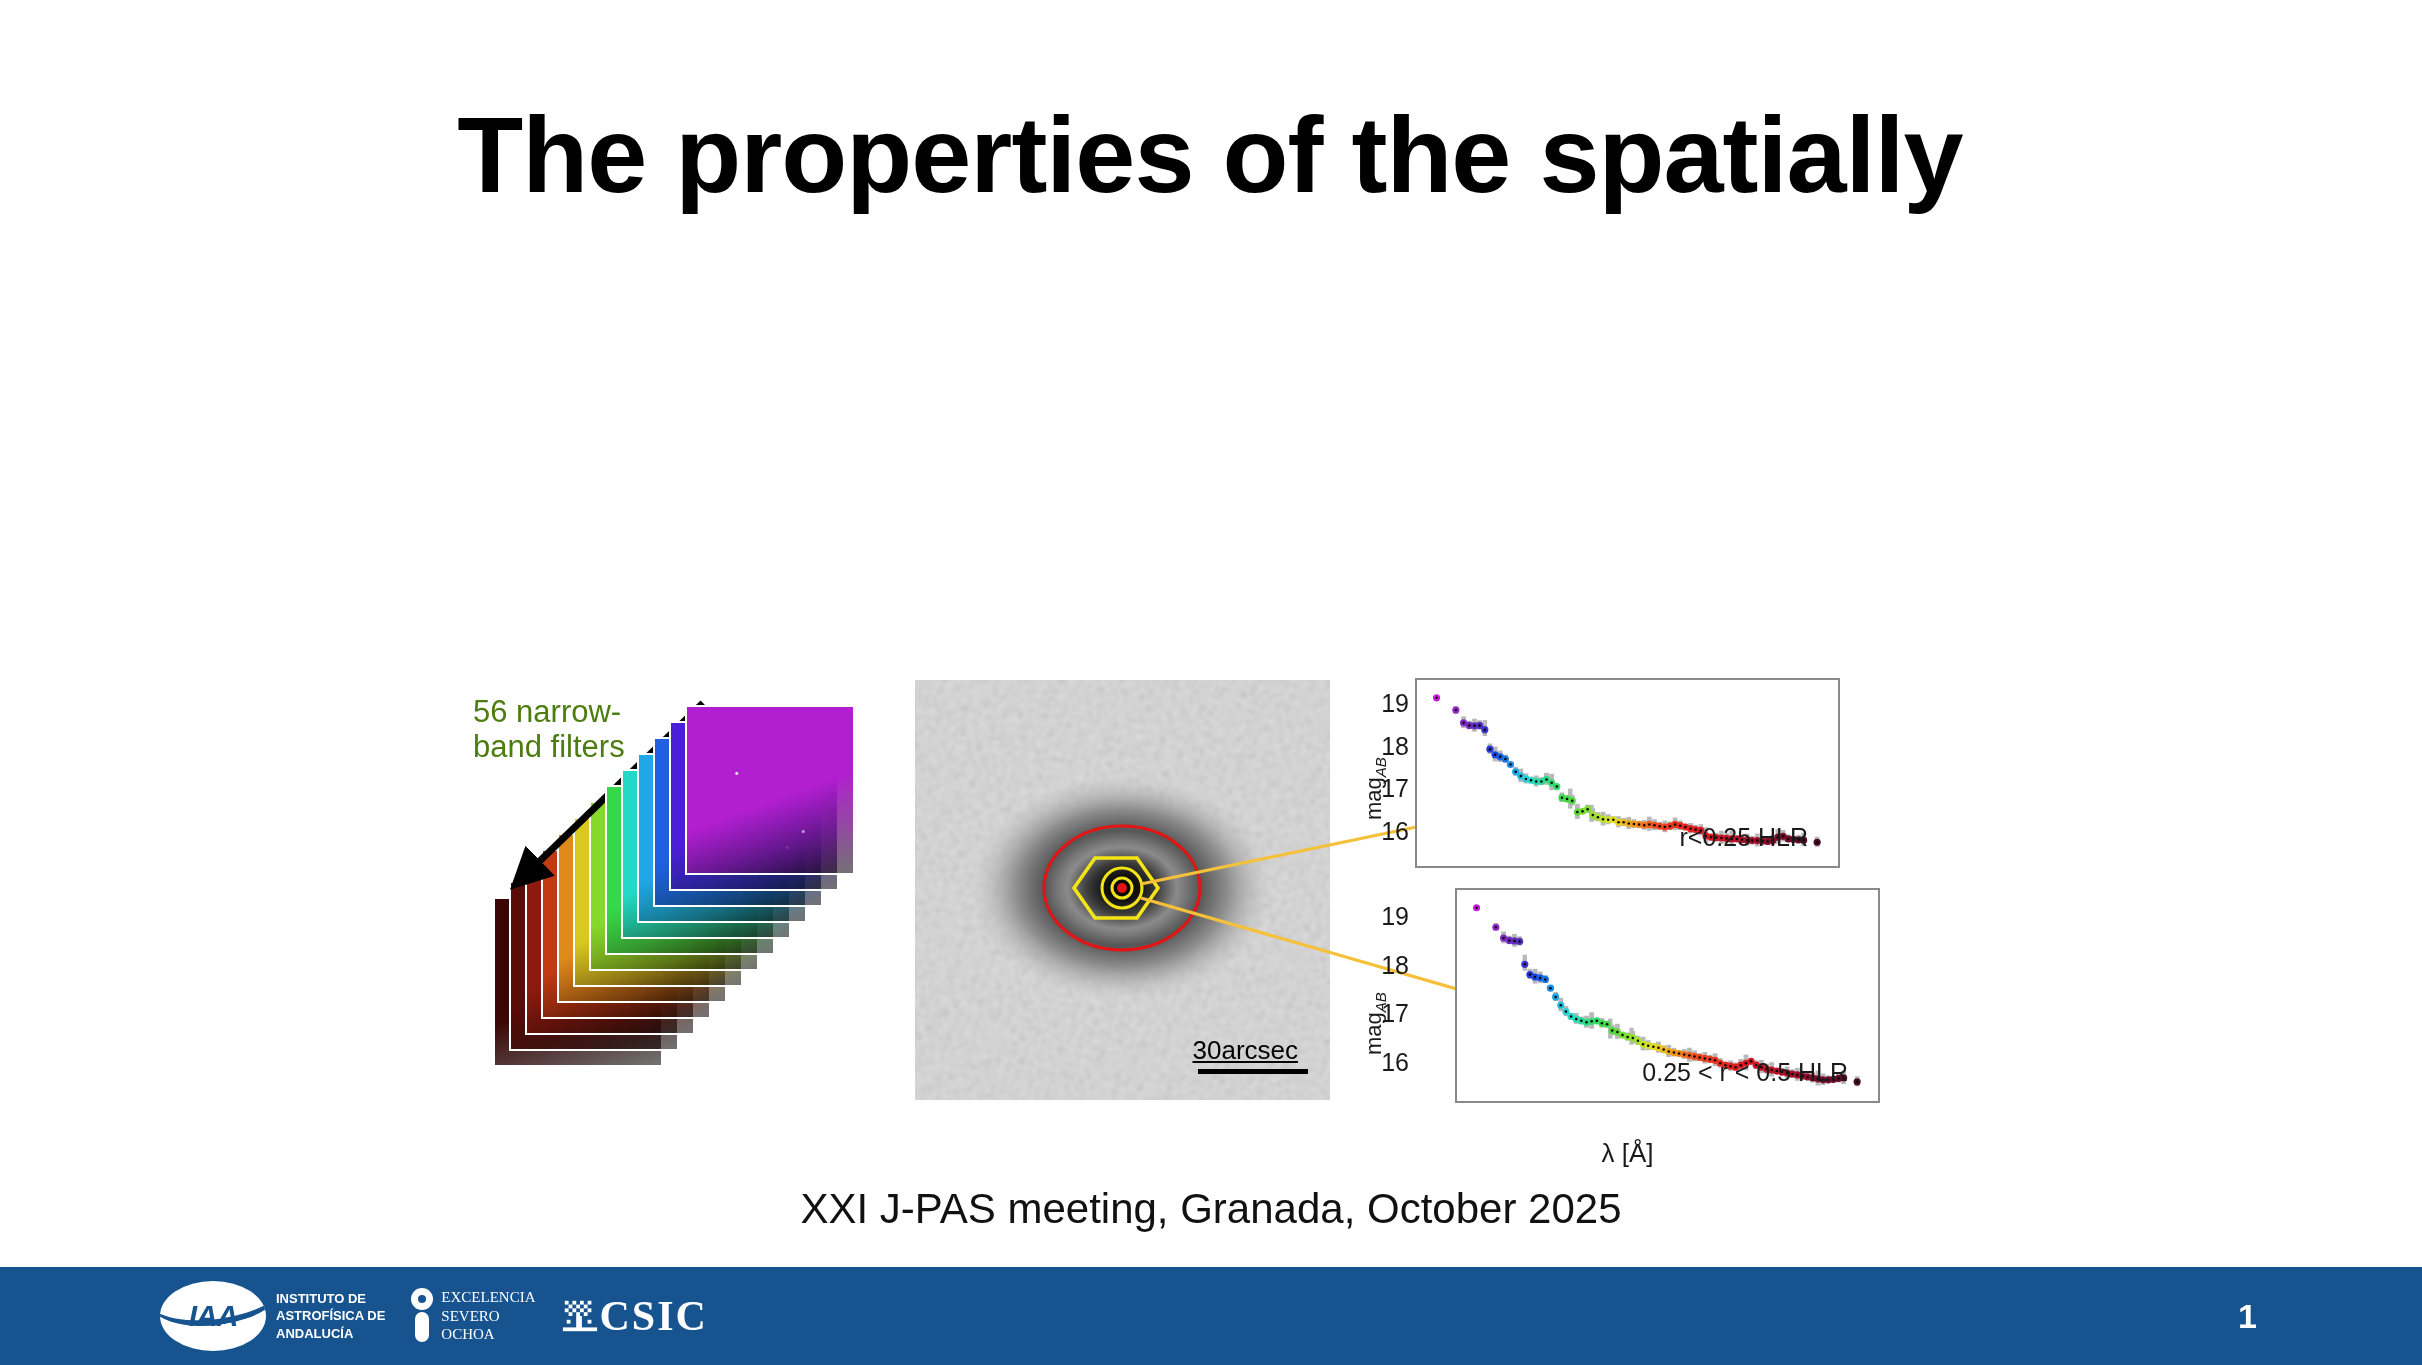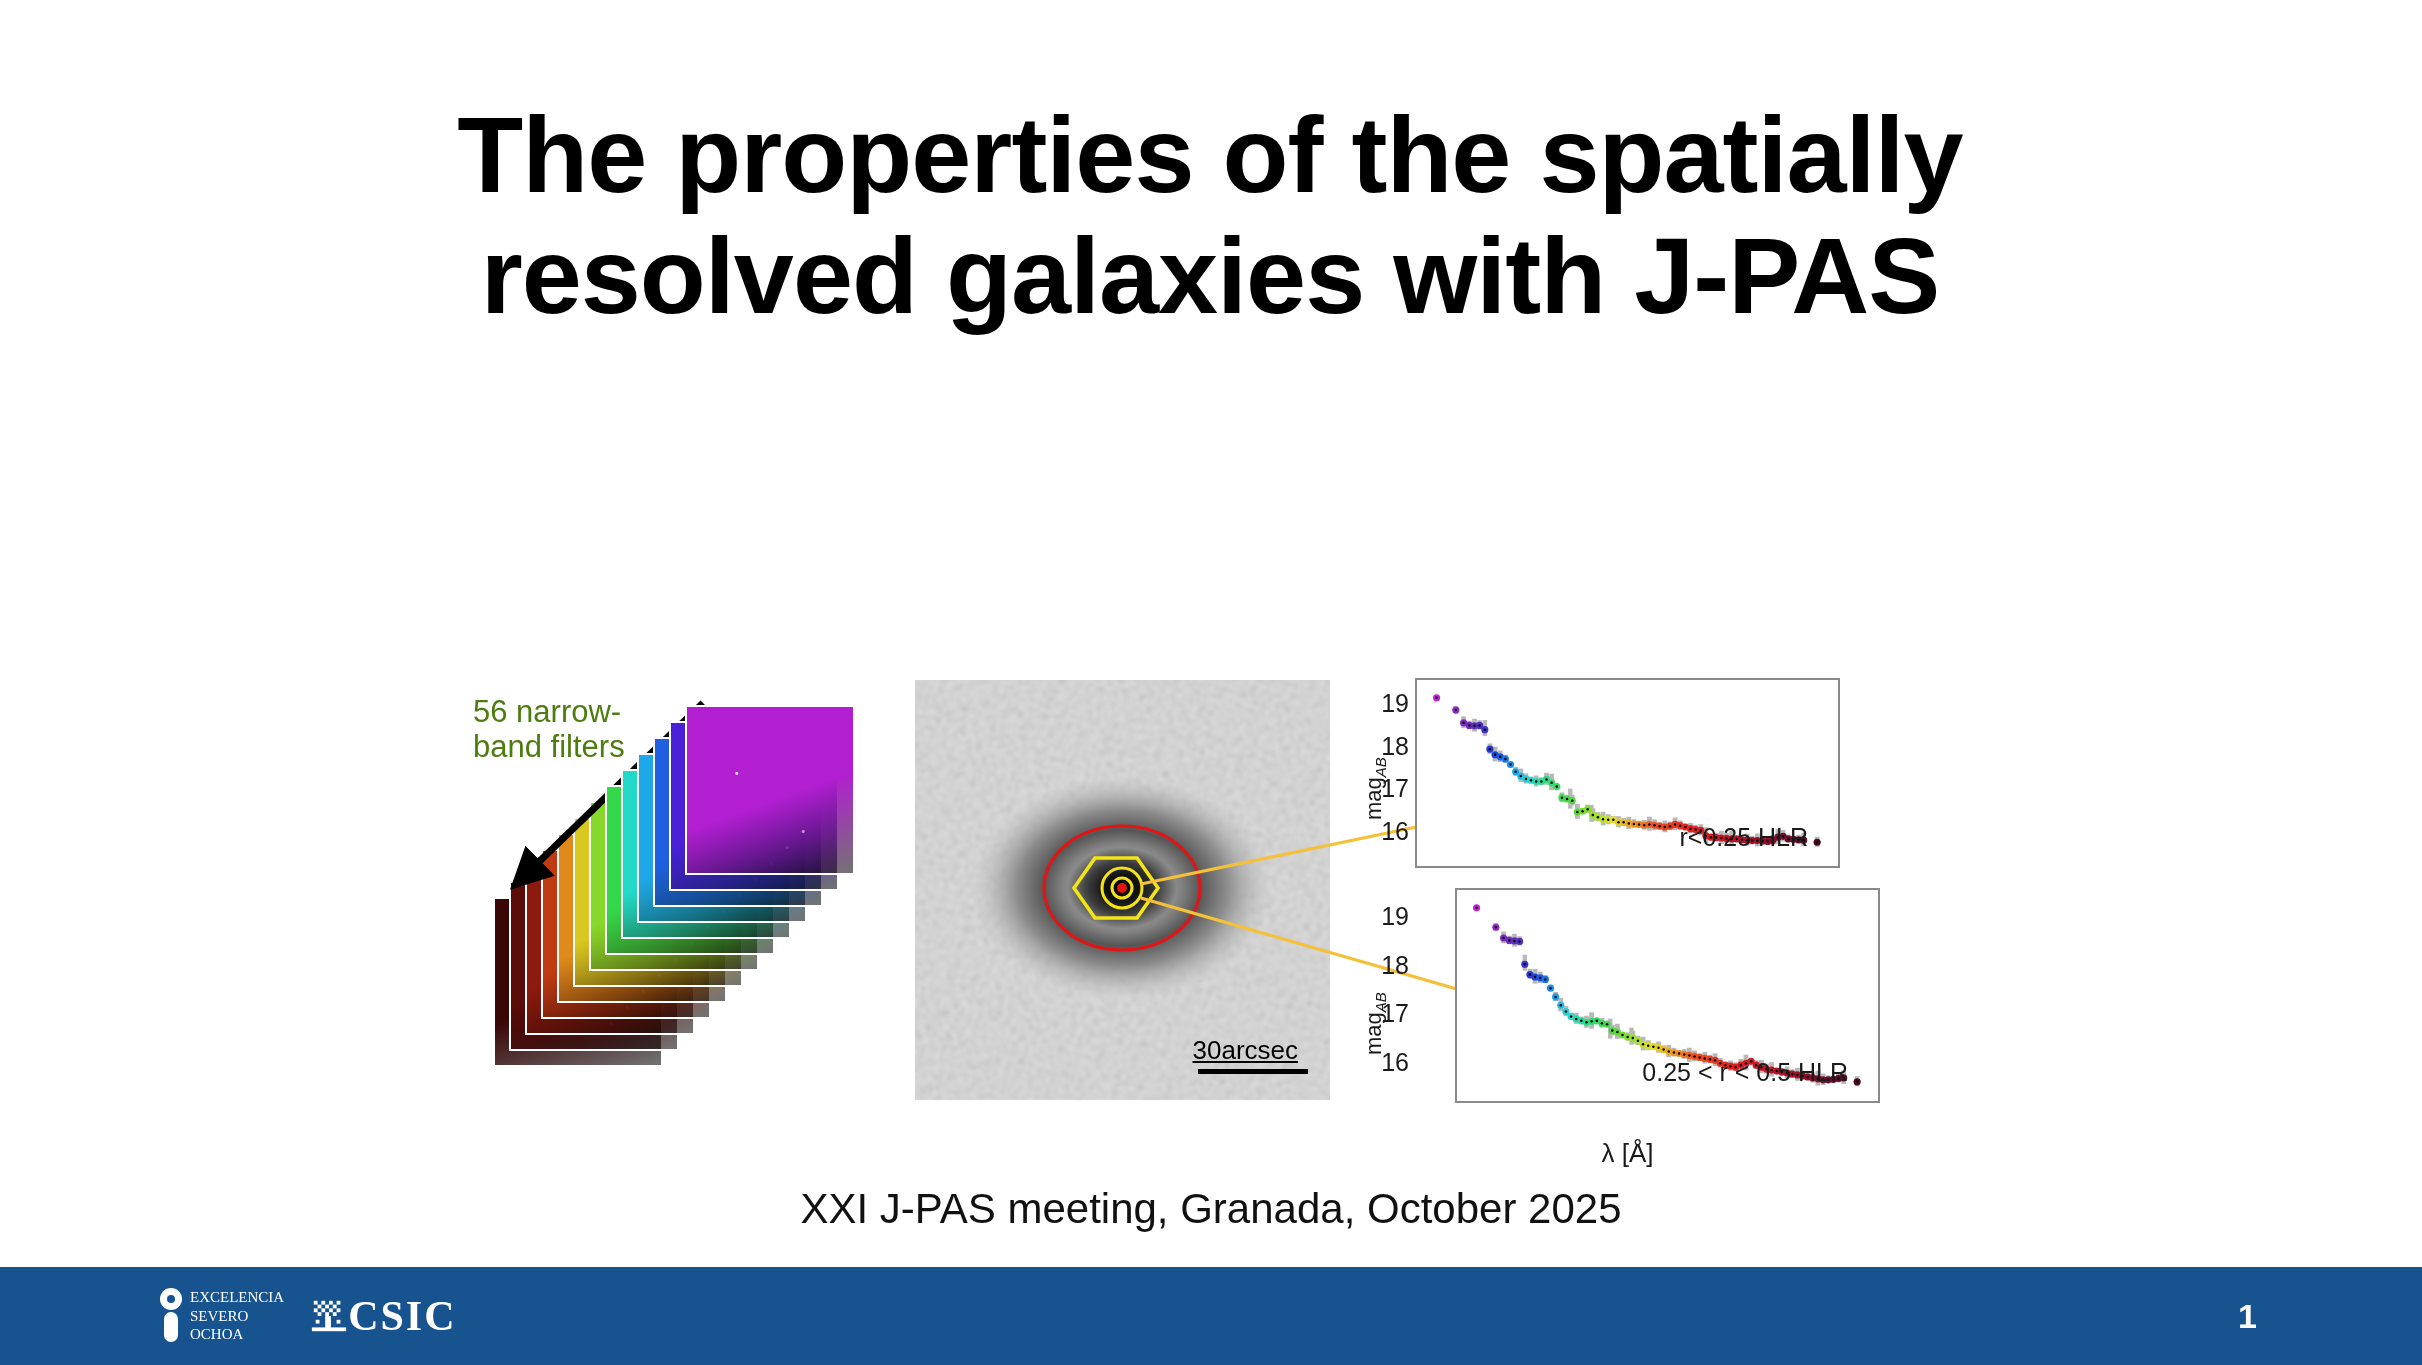--- a/index.html
+++ b/index.html
@@ -343,21 +343,20 @@
     color: #ffffff;
   }
 </style>
 </head>
 <body>
 
 <div id="slide">
 
   <div id="title-block">
     <div class="title-line">The properties of the spatially</div>
-    <div class="title-line">resolved galaxies with J-PAS</div>
   </div>
 
 
   <div id="figure">
 
     <div id="filter-cube">
       <div id="cube-slices">
           <div class="fslice" style="left: 38px; top: 227px; z-index: 1; background: radial-gradient(circle at 30% 40%, rgba(255, 255, 255, 0.85) 0px, rgba(255, 255, 255, 0.85) 1px, transparent 2px), radial-gradient(circle at 70% 75%, rgba(255, 255, 255, 0.55) 0px, rgba(255, 255, 255, 0.55) 1px, transparent 2px), linear-gradient(160deg, rgb(58, 6, 6) 0%, rgb(58, 6, 6) 55%, rgba(0, 0, 0, 0.55) 100%);"></div>
           <div class="fslice" style="left: 54px; top: 211px; z-index: 2; background: radial-gradient(circle at 30% 40%, rgba(255, 255, 255, 0.85) 0px, rgba(255, 255, 255, 0.85) 1px, transparent 2px), radial-gradient(circle at 70% 75%, rgba(255, 255, 255, 0.55) 0px, rgba(255, 255, 255, 0.55) 1px, transparent 2px), linear-gradient(160deg, rgb(90, 12, 8) 0%, rgb(90, 12, 8) 55%, rgba(0, 0, 0, 0.55) 100%);"></div>
           <div class="fslice" style="left: 70px; top: 195px; z-index: 3; background: radial-gradient(circle at 30% 40%, rgba(255, 255, 255, 0.85) 0px, rgba(255, 255, 255, 0.85) 1px, transparent 2px), radial-gradient(circle at 70% 75%, rgba(255, 255, 255, 0.55) 0px, rgba(255, 255, 255, 0.55) 1px, transparent 2px), linear-gradient(160deg, rgb(140, 26, 14) 0%, rgb(140, 26, 14) 55%, rgba(0, 0, 0, 0.55) 100%);"></div>
@@ -901,20 +900,29 @@
       <div id="xaxis-label" style="top:468px;">λ [Å]</div>
 
     </div>
   </div>
 
   <div id="meeting-line">XXI J-PAS meeting, Granada, October 2025</div>
 
   <div id="footer-bar">
     <div id="footer-logos">
 
+      <div class="logo-iaa">
+        <div class="iaa-oval">
+          <div class="swoosh"></div>
+          <div class="iaa-text">IAA</div>
+        </div>
+        <div class="iaa-words">INSTITUTO DE
+ASTROFÍSICA DE
+ANDALUCÍA</div>
+      </div>
 
       <div class="logo-severo">
         <div class="severo-mark">
           <div class="sm-head"></div>
           <div class="sm-dot"></div>
           <div class="sm-body"></div>
         </div>
         <div class="severo-words">EXCELENCIA
 SEVERO
 OCHOA</div>

